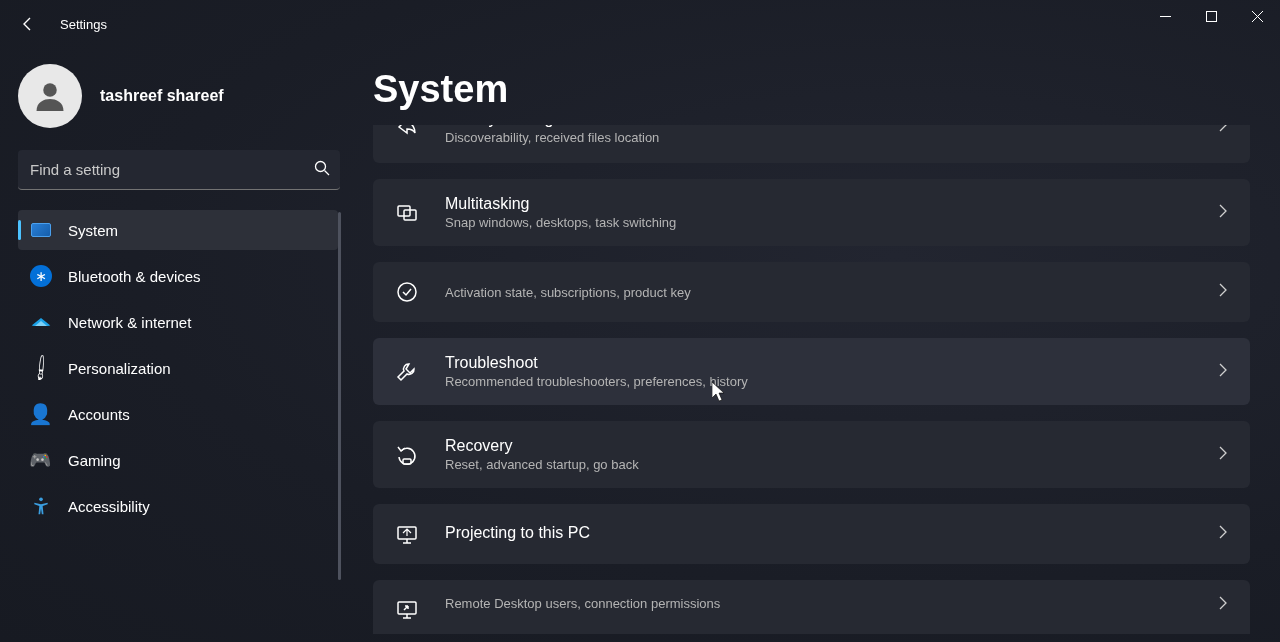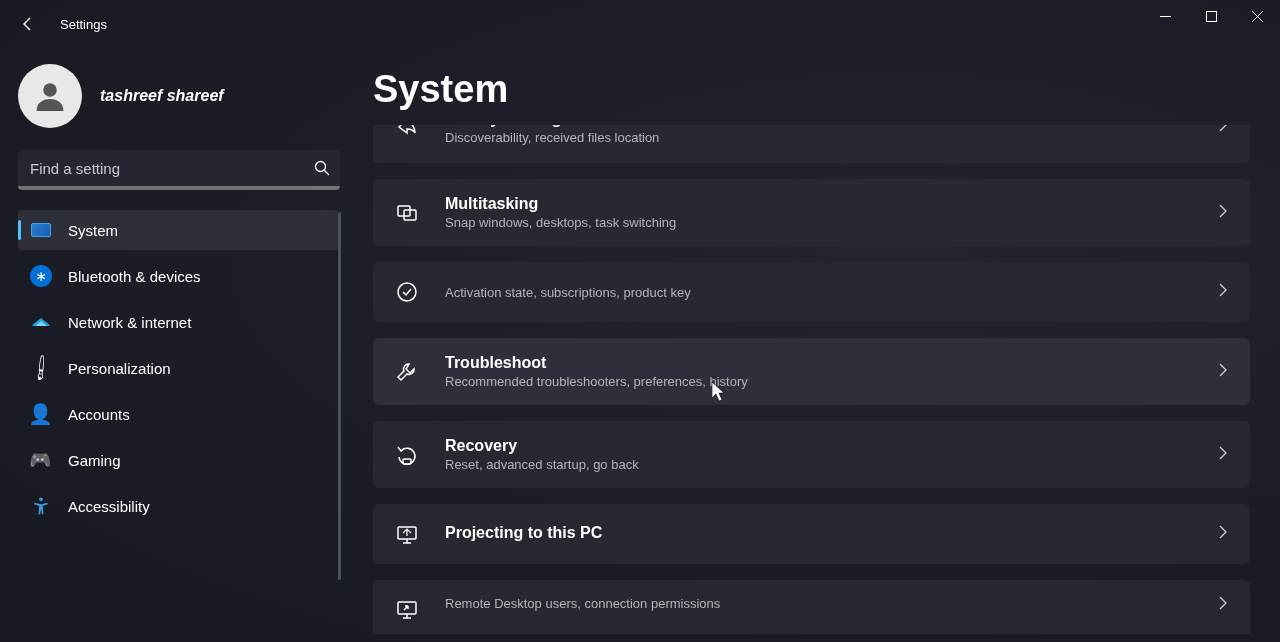--- a/index.html
+++ b/index.html
@@ -57,21 +57,20 @@
       padding-left: 18px;
       padding-right: 10px;
       display: flex;
       flex-direction: column;
     }
     .profile {
       display: flex;
       align-items: center;
       margin-top: 16px;
       margin-bottom: 22px;
-      font-style: italic;
     }
     .avatar {
       width: 64px;
       height: 64px;
       border-radius: 50%;
       background: #e8e8e8;
       display: flex;
       align-items: center;
       justify-content: center;
       margin-right: 18px;
@@ -88,21 +87,21 @@
     }
     .search-input {
       width: 100%;
       height: 40px;
       border: none;
       border-radius: 4px;
       background: #242731;
       color: #fff;
       font-size: 15px;
       padding: 0 40px 0 12px;
-      border-bottom: 4px solid #737373;
+      border-bottom: 1px solid #737373;
       outline: none;
     }
     .search-input::placeholder { color: #c9c9c9; }
     .search-icon-wrap {
       position: absolute;
       right: 10px;
       top: 50%;
       transform: translateY(-50%);
     }
     .sidebar-scroll {
@@ -201,21 +200,21 @@
       align-items: center;
       justify-content: center;
       color: #fff;
       flex-shrink: 0;
     }
     .card-text {
       flex: 1;
     }
     .card-title {
       font-size: 16px;
-      font-weight: 700;
+      font-weight: 400;
       margin-bottom: 2px;
     }
     .card-desc {
       font-size: 13px;
       color: #b4b4b4;
     }
     .chevron {
       flex-shrink: 0;
       color: #cfcfcf;
     }

